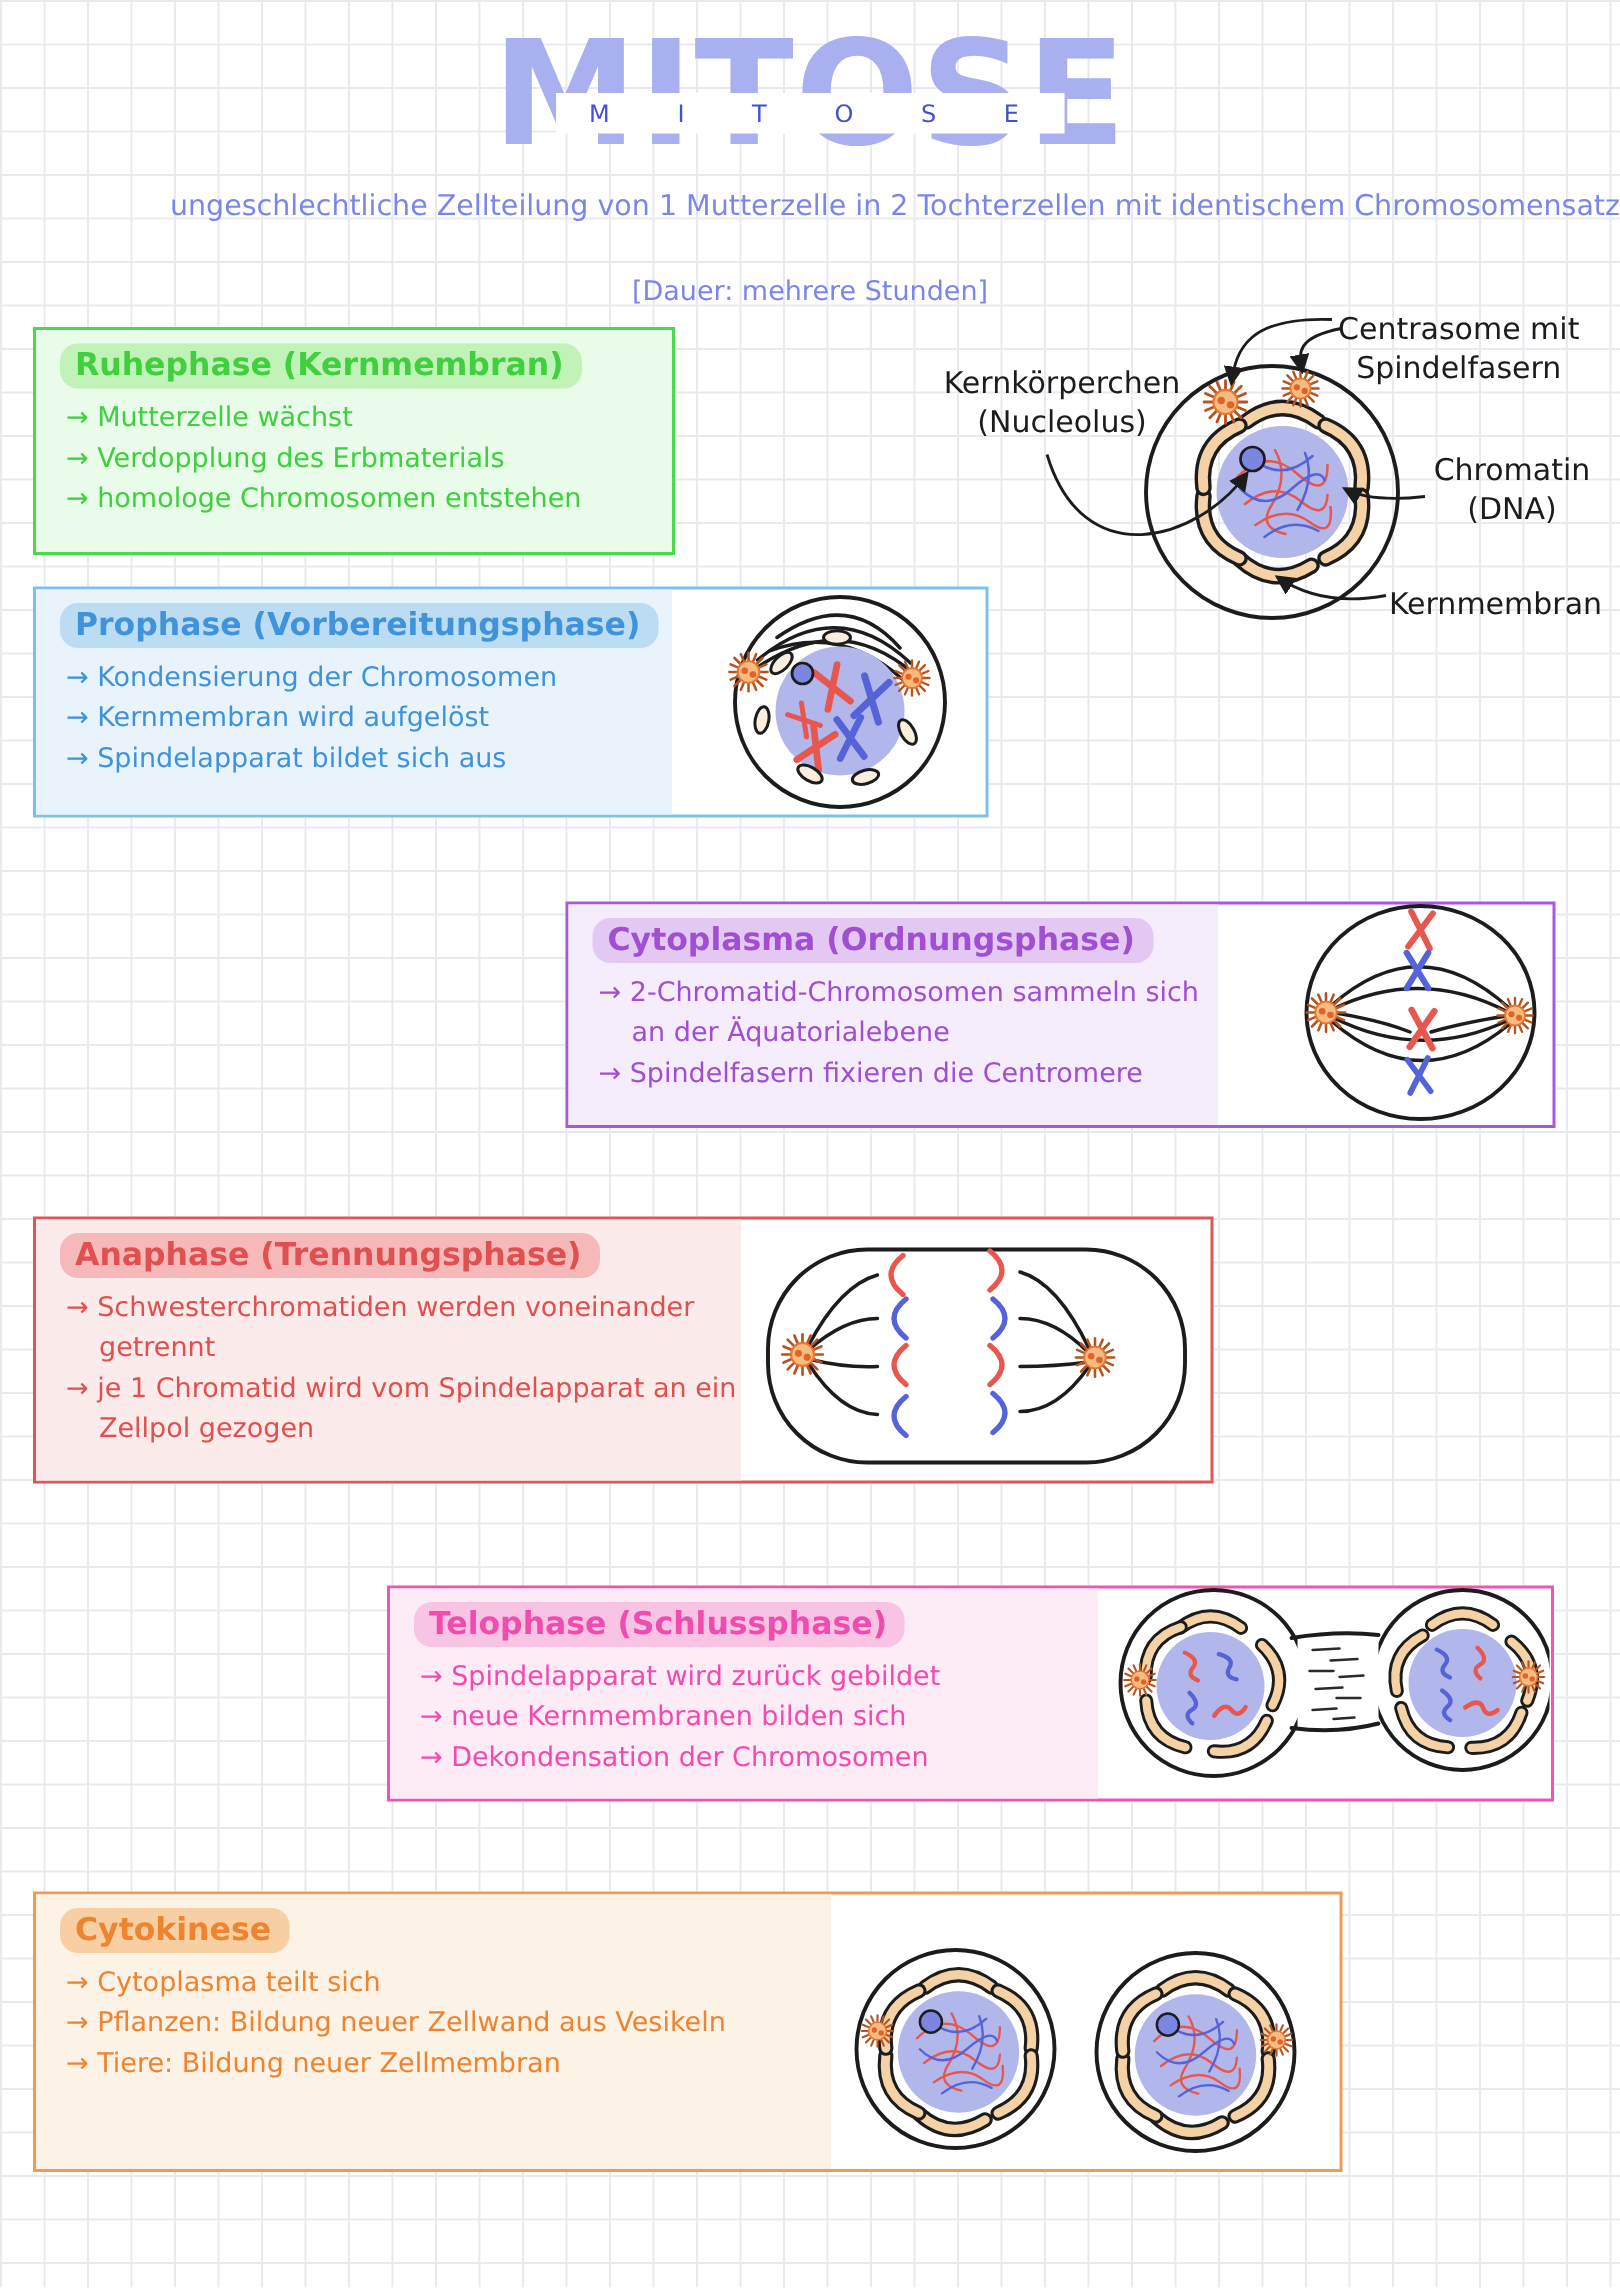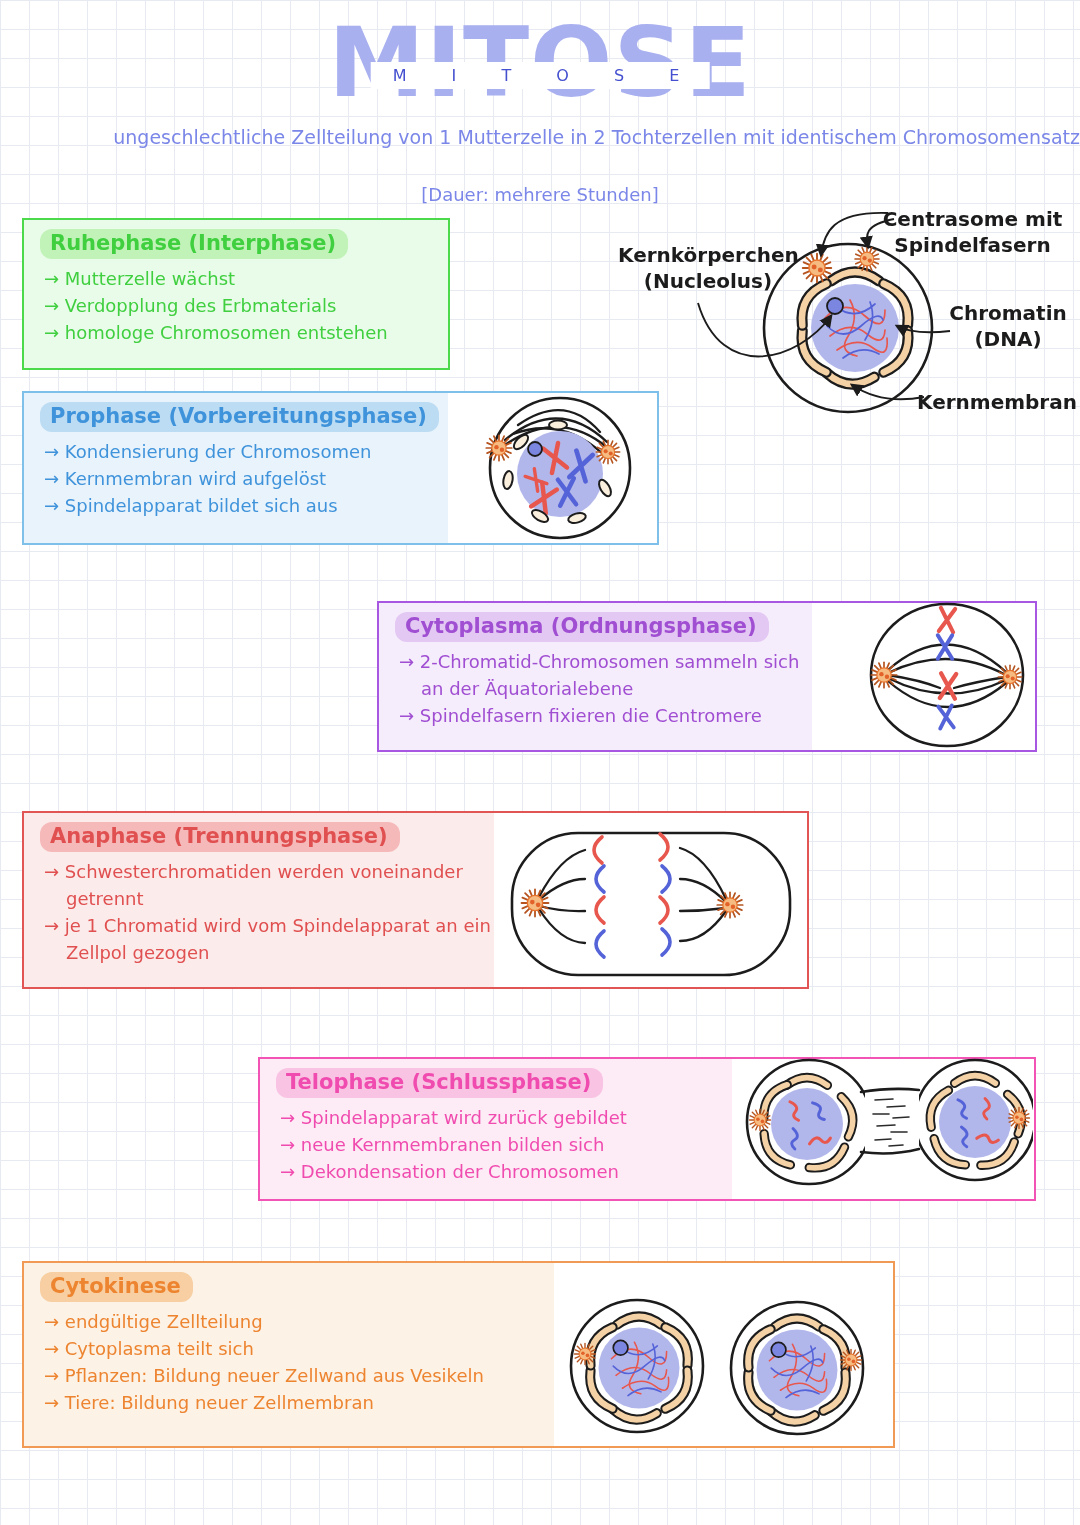--- a/index.html
+++ b/index.html
@@ -29,21 +29,21 @@
     padding:2px 12px 4px 10px;font-size:21px;font-weight:bold;color:var(--tc);}
   .box ul{list-style:none;margin:2px 0 0 0;padding:0;}
   .box li{font-size:18px;line-height:1.5;color:var(--tc);padding-left:26px;text-indent:-22px;}
   .green {--c:#4cd94c;--bg:#e9fbe9;--hl:#c1f3b8;--tc:#3fcf3f;}
   .blue  {--c:#7ec0ea;--bg:#e9f3fb;--hl:#bcdcf3;--tc:#3f93db;}
   .purple{--c:#a857e2;--bg:#f5edfb;--hl:#e3c8f3;--tc:#a04ed2;}
   .red   {--c:#e25555;--bg:#fcebeb;--hl:#f6b9b9;--tc:#e05050;}
   .pink  {--c:#f154b4;--bg:#fdebf6;--hl:#f9c3e3;--tc:#f04caf;}
   .orange{--c:#f09a55;--bg:#fcf2e6;--hl:#f7cfa2;--tc:#ed8430;}
   
-  .cell-label{position:absolute;color:#1c1c1c;font-size:20px;font-weight:bold;
+  .cell-label{position:absolute;color:#1c1c1c;font-size:20px;font-weight:normal;
     text-align:center;line-height:1.3;z-index:5;}
   
   .oln{fill:none;stroke:#1c1c1c;stroke-width:2.6;stroke-linecap:round;}
   .fib{fill:none;stroke:#1c1c1c;stroke-width:2.3;stroke-linecap:round;}
   .arr{fill:none;stroke:#1c1c1c;stroke-width:1.9;}
   .memb{fill:#faeedd;stroke:#1c1c1c;stroke-width:2;}
   .dash{stroke:#2a2a2a;stroke-width:1.6;stroke-linecap:round;}
 </style>
 </head>
 <body>
@@ -111,21 +111,21 @@
   </svg>
 
   <div class="big-title">MITOSE</div>
   <div class="title-band">M I T O S E</div>
   <div class="subtitle">ungeschlechtliche Zellteilung von 1 Mutterzelle in 2 Tochterzellen mit identischem Chromosomensatz</div>
   <div class="duration">[Dauer: mehrere Stunden]</div>
 
   <section class="box green" style="left:22px;top:218px;width:424px;height:148px;--tw:100%">
     <div class="tint"></div>
     <div class="content">
-      <h2>Ruhephase (Interphase)</h2>
+      <h2>Ruhephase (Kernmembran)</h2>
       <ul>
         <li>→ Mutterzelle wächst</li>
         <li>→ Verdopplung des Erbmaterials</li>
         <li>→ homologe Chromosomen entstehen</li>
       </ul>
     </div>
   </section>
 
   <svg class="abs" style="left:600px;top:195px;z-index:4" width="480" height="235" viewBox="0 0 480 235">
     <circle cx="248" cy="133" r="84" class="oln"></circle>
@@ -293,21 +293,20 @@
     <use href="#arc" transform="translate(201,55) rotate(295) scale(0.85)"></use>
     <use href="#cen" transform="translate(25,68) scale(0.7)"></use>
     <use href="#cen" transform="translate(284,66) scale(0.7)"></use>
   </svg>
 
   <section class="box orange" style="left:22px;top:1261px;width:869px;height:183px;--tw:61%">
     <div class="tint"></div>
     <div class="content" style="max-width:530px">
       <h2>Cytokinese</h2>
       <ul>
-        <li>→ endgültige Zellteilung</li>
         <li>→ Cytoplasma teilt sich</li>
         <li>→ Pflanzen: Bildung neuer Zellwand aus Vesikeln</li>
         <li>→ Tiere: Bildung neuer Zellmembran</li>
       </ul>
     </div>
   </section>
   <svg class="abs" style="left:563px;top:1290px;z-index:4" width="330" height="152" viewBox="0 0 330 152">
     <circle cx="74" cy="76" r="66" class="oln"></circle>
     <use href="#inucleus" transform="translate(76,78) scale(0.92)"></use>
     <use href="#cen" transform="translate(22,64) scale(0.7)"></use>

